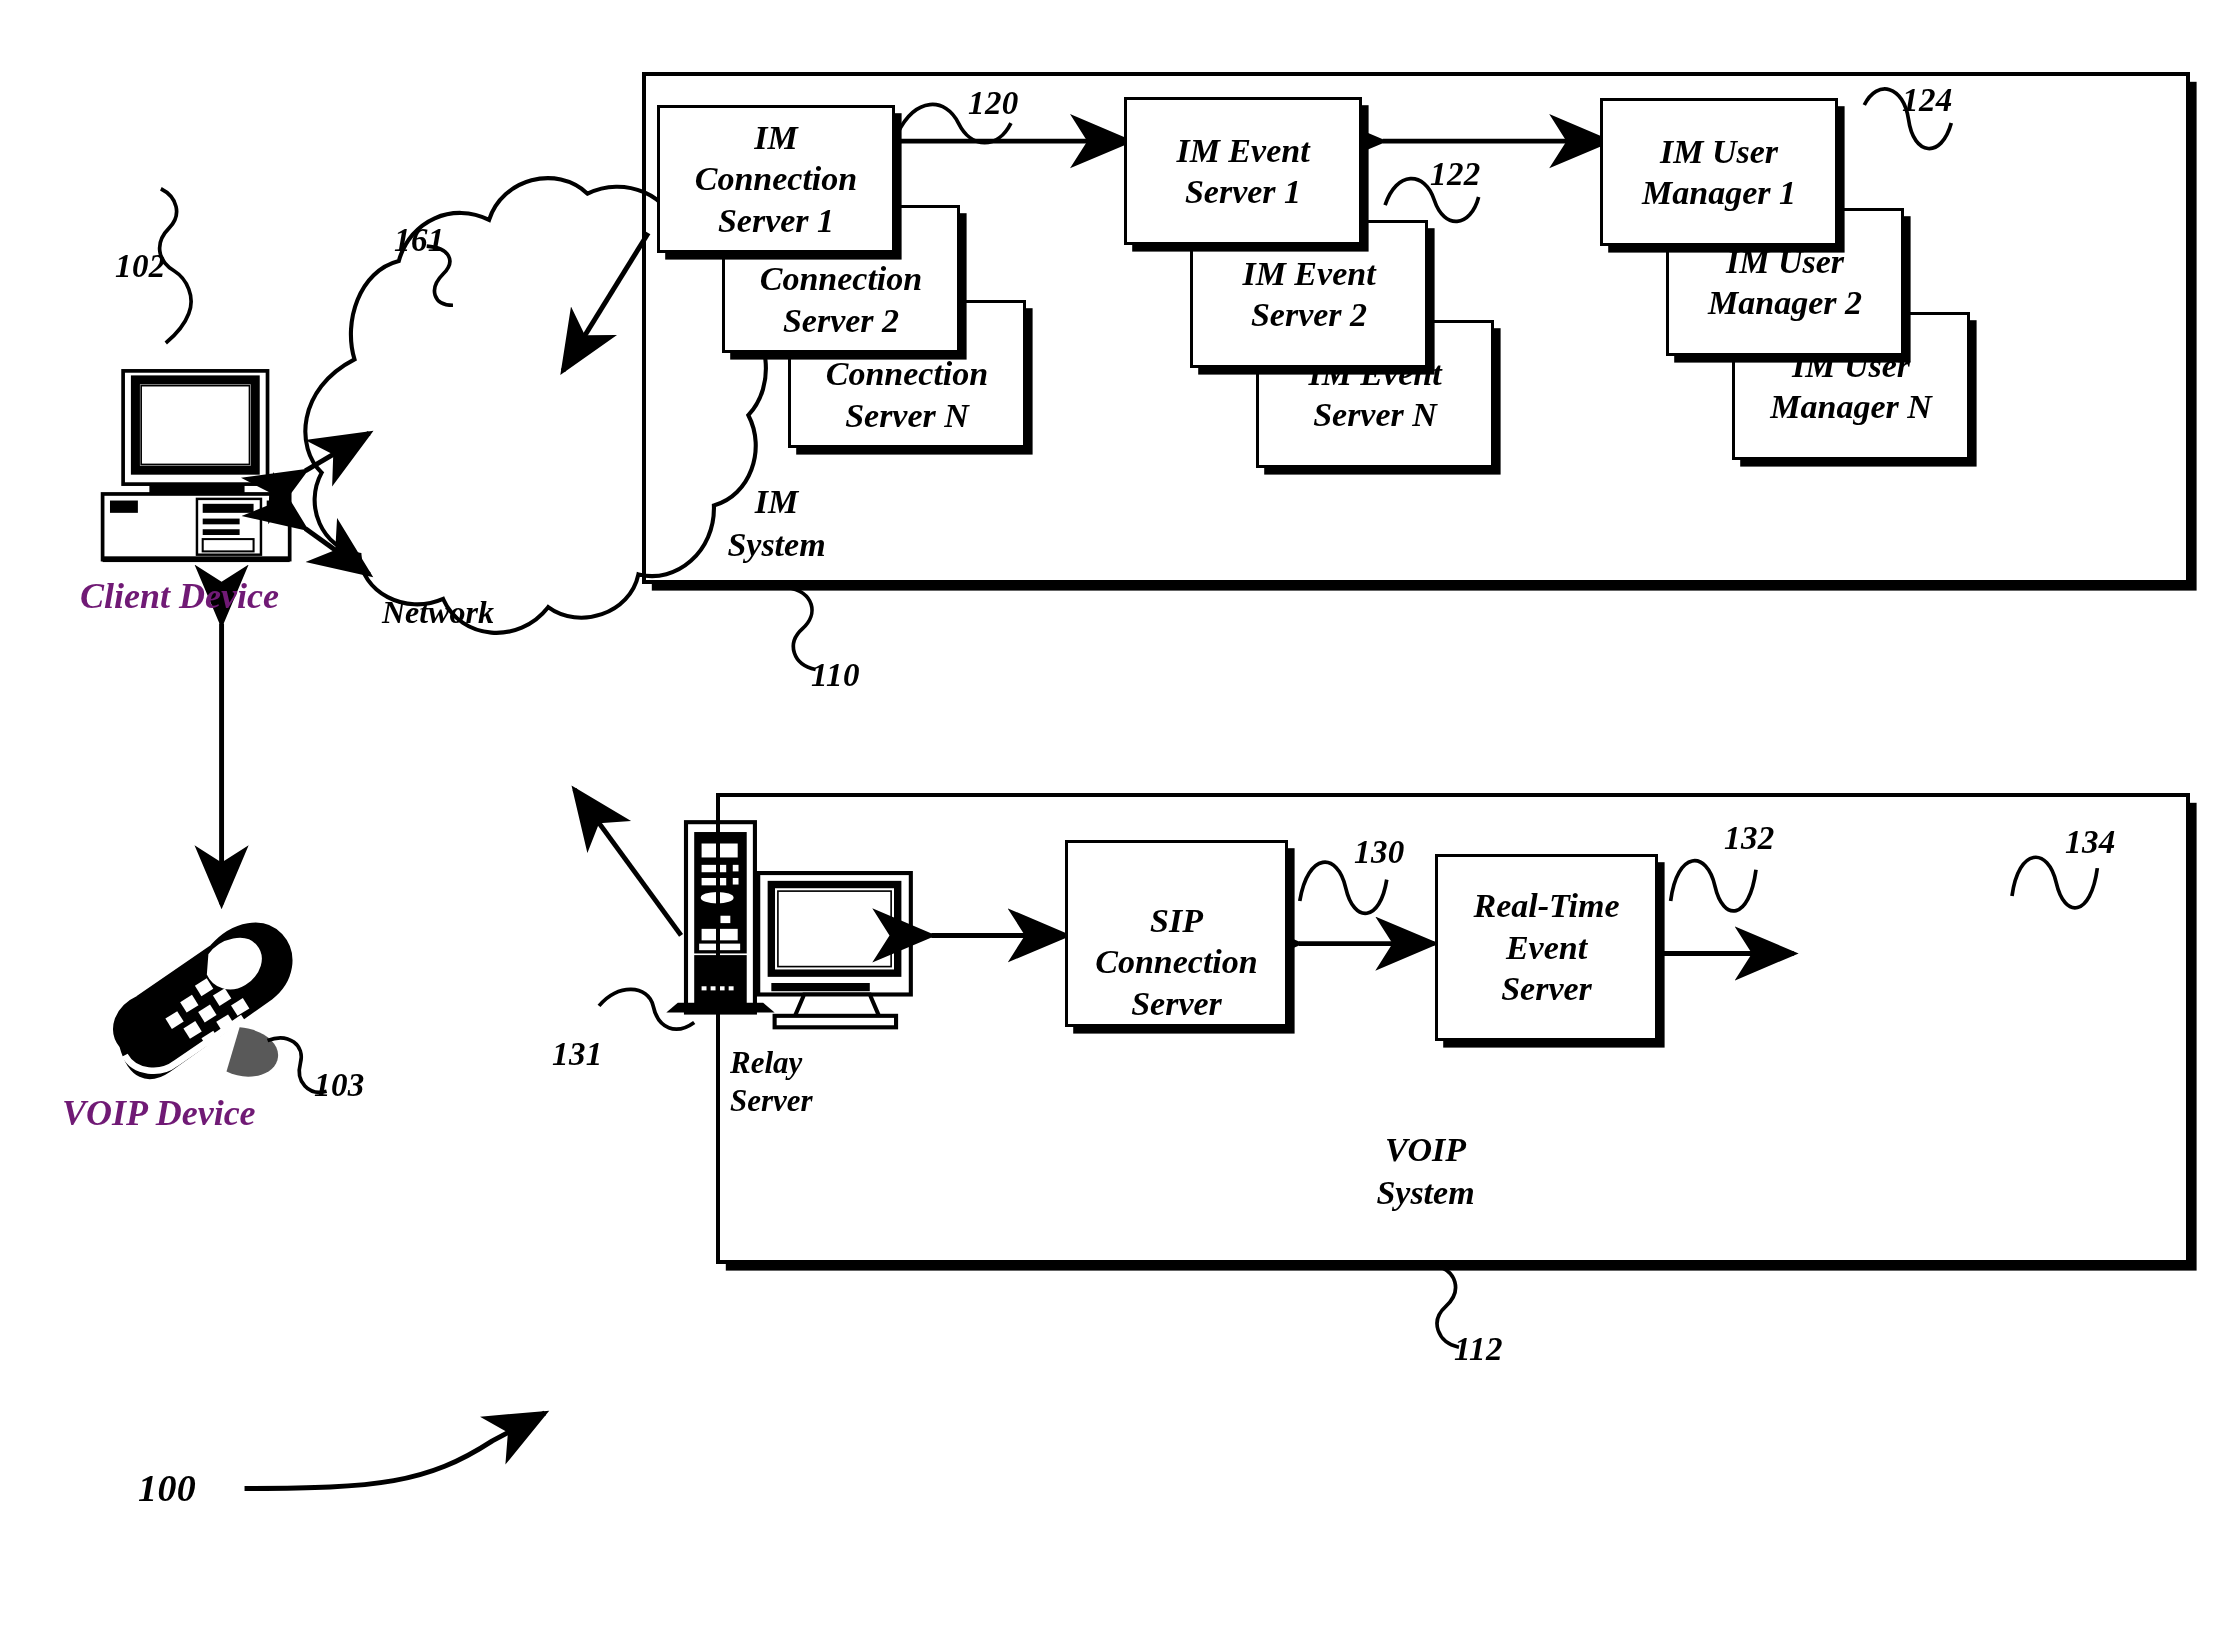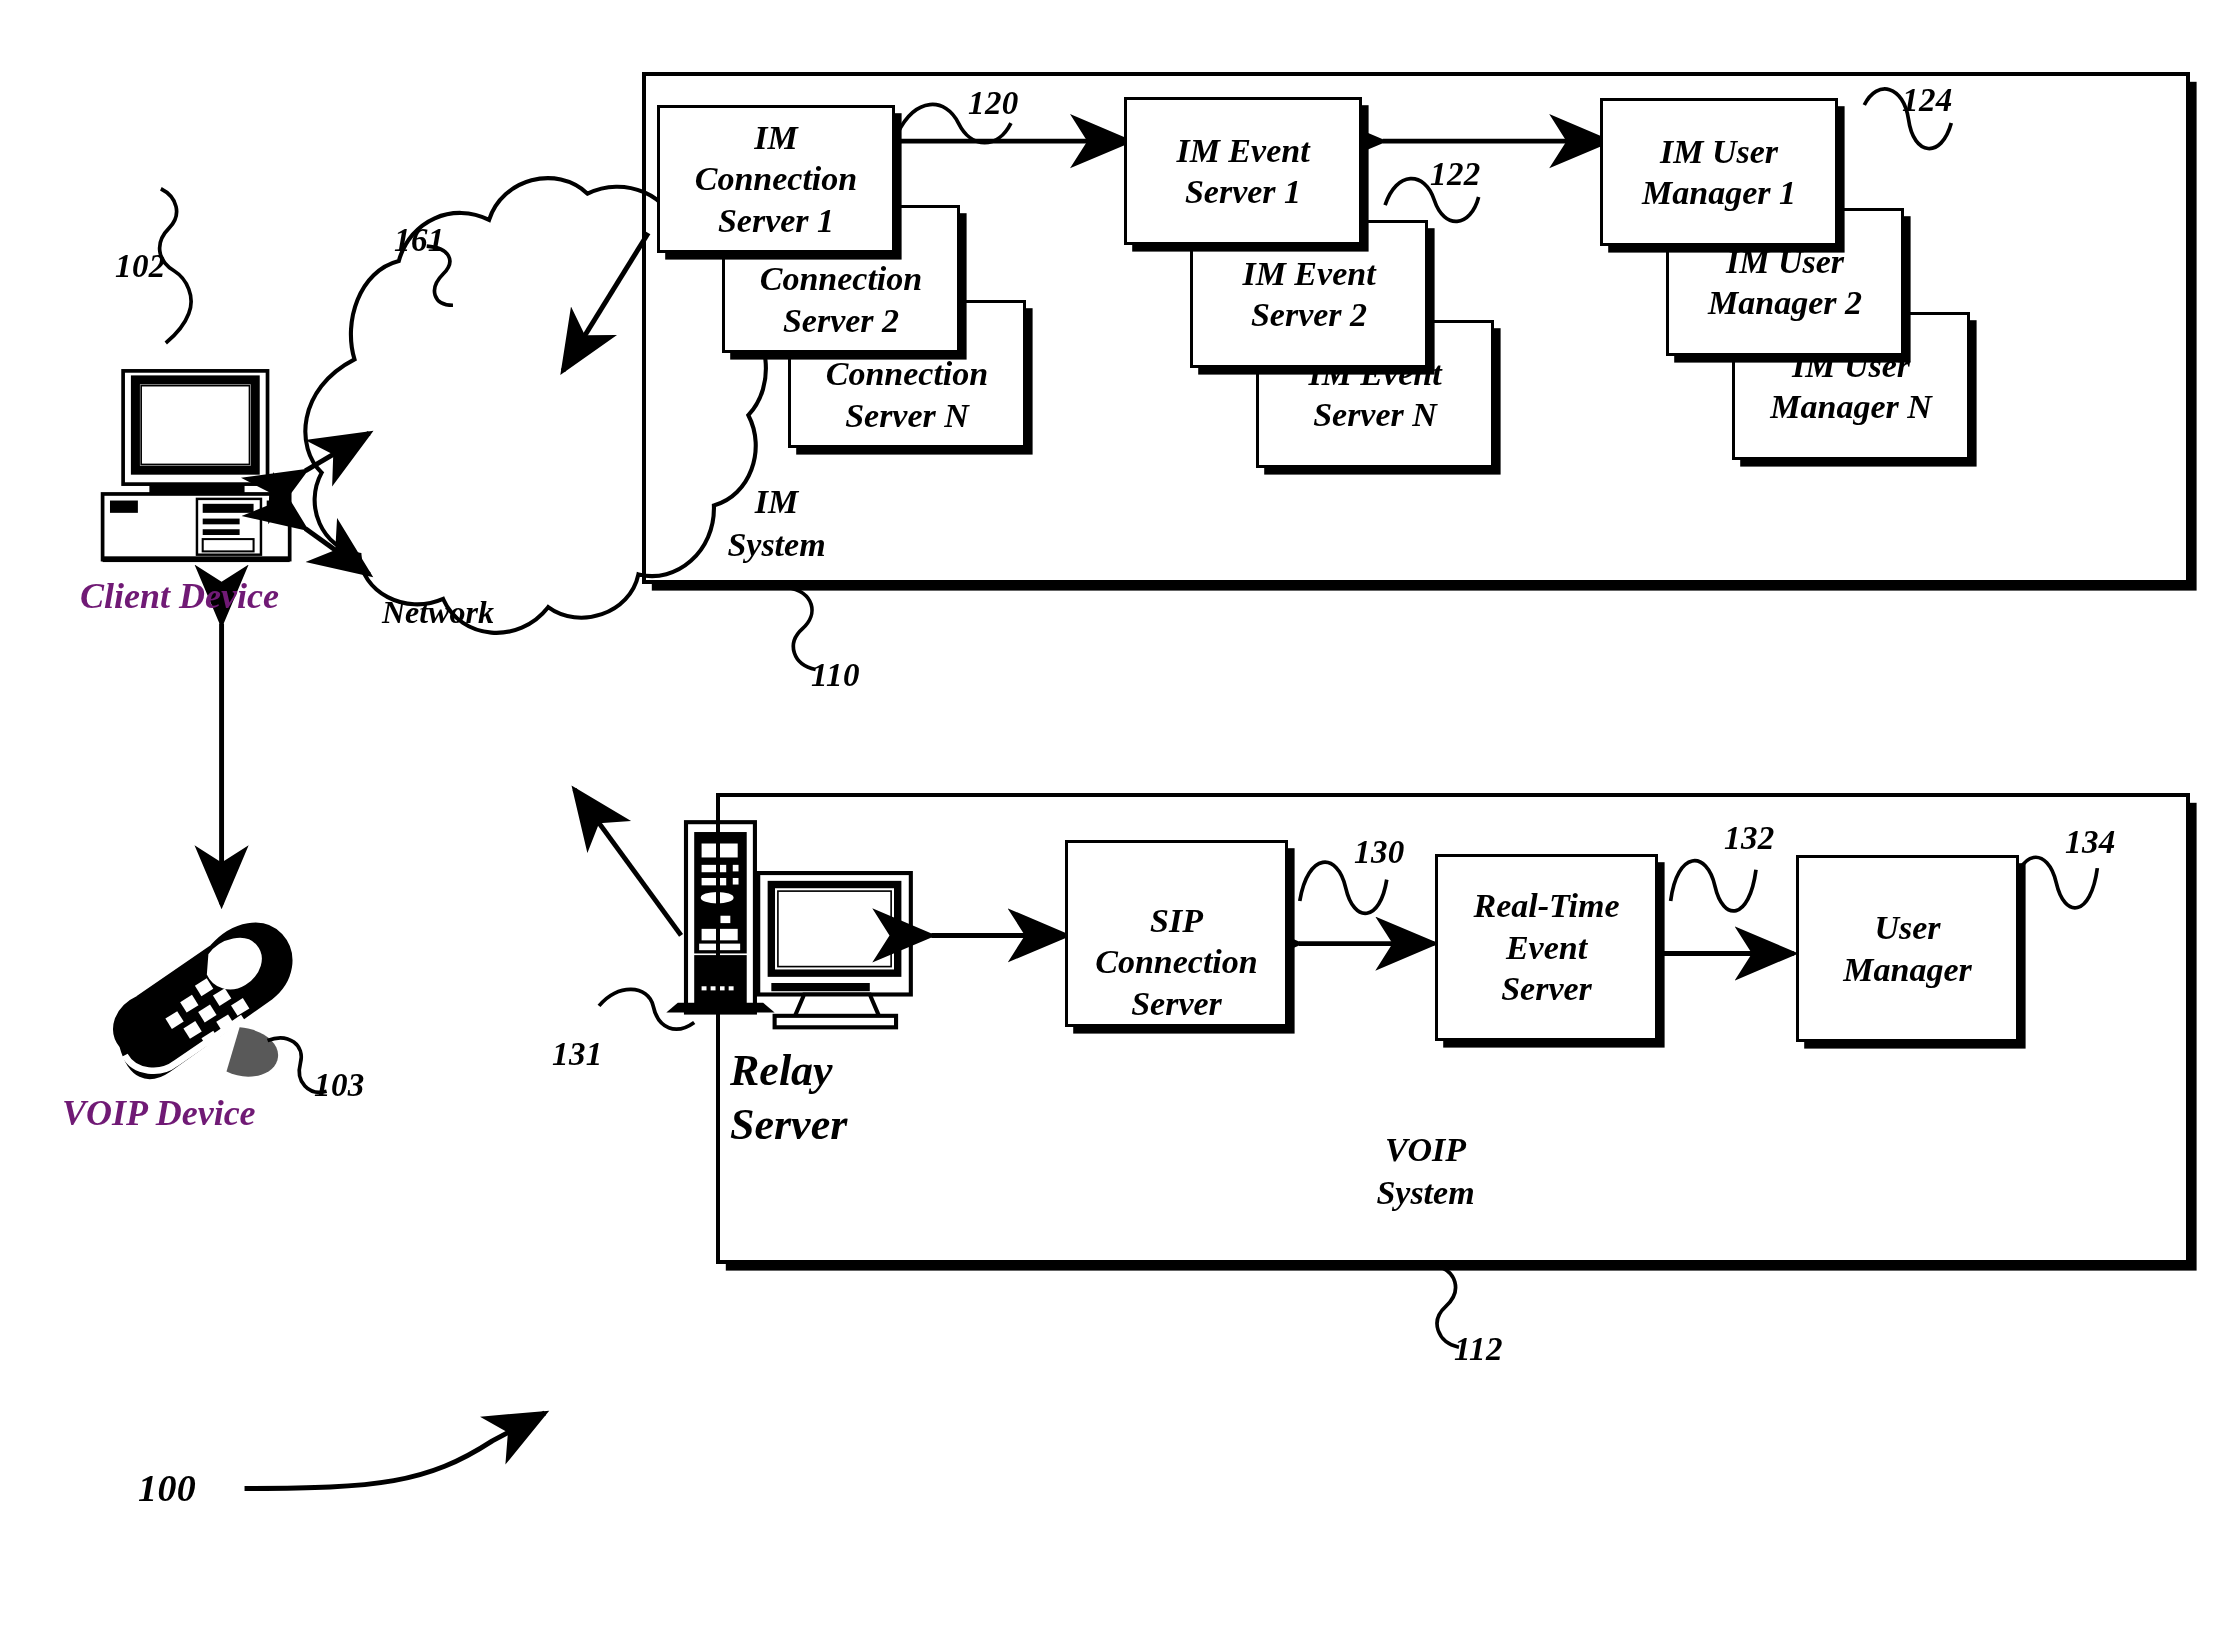--- a/index.html
+++ b/index.html
@@ -56,21 +56,21 @@
   .cloudlabel{
     position:absolute;
     font-family:"Liberation Serif", serif;
     font-style:italic;font-weight:bold;
     font-size:32px;color:#000;white-space:nowrap;
   }
   .relaylabel{
     position:absolute;
     font-family:"Liberation Serif", serif;
     font-style:italic;font-weight:bold;
-    font-size:44px;line-height:1.22;color:#000;white-space:pre-line;
+    font-size:31px;line-height:1.22;color:#000;white-space:pre-line;
   }
 </style>
 </head>
 <body>
 
 <div id="stage">
 
   <svg id="art" viewBox="0 0 2714 2006">
     <defs>
       <marker id="ah" markerWidth="13" markerHeight="13" refX="11" refY="5" orient="auto" markerUnits="strokeWidth">
@@ -275,24 +275,20 @@
   <div class="node" style="left:1065px;top:840px;width:223px;height:187px;z-index:5;align-items:flex-end;">
     <span class="label">SIP
 Connection
 Server</span>
   </div>
   <div class="node" style="left:1435px;top:854px;width:223px;height:187px;z-index:5;">
     <span class="label">Real-Time
 Event
 Server</span>
   </div>
-  <div class="node" style="left:1796px;top:855px;width:223px;height:187px;z-index:5;">
-    <span class="label">User
-Manager</span>
-  </div>
 
   <div class="syslabel" style="left:686px;top:481px;width:181px;">IM
 System</div>
   <div class="syslabel" style="left:1323px;top:1129px;width:205px;">VOIP
 System</div>
 
   <div class="devlabel" style="left:80px;top:575px;">Client Device</div>
   <div class="devlabel" style="left:62px;top:1092px;">VOIP Device</div>
   <div class="cloudlabel" style="left:382px;top:594px;">Network</div>
   <div class="relaylabel" style="left:730px;top:1044px;">Relay

